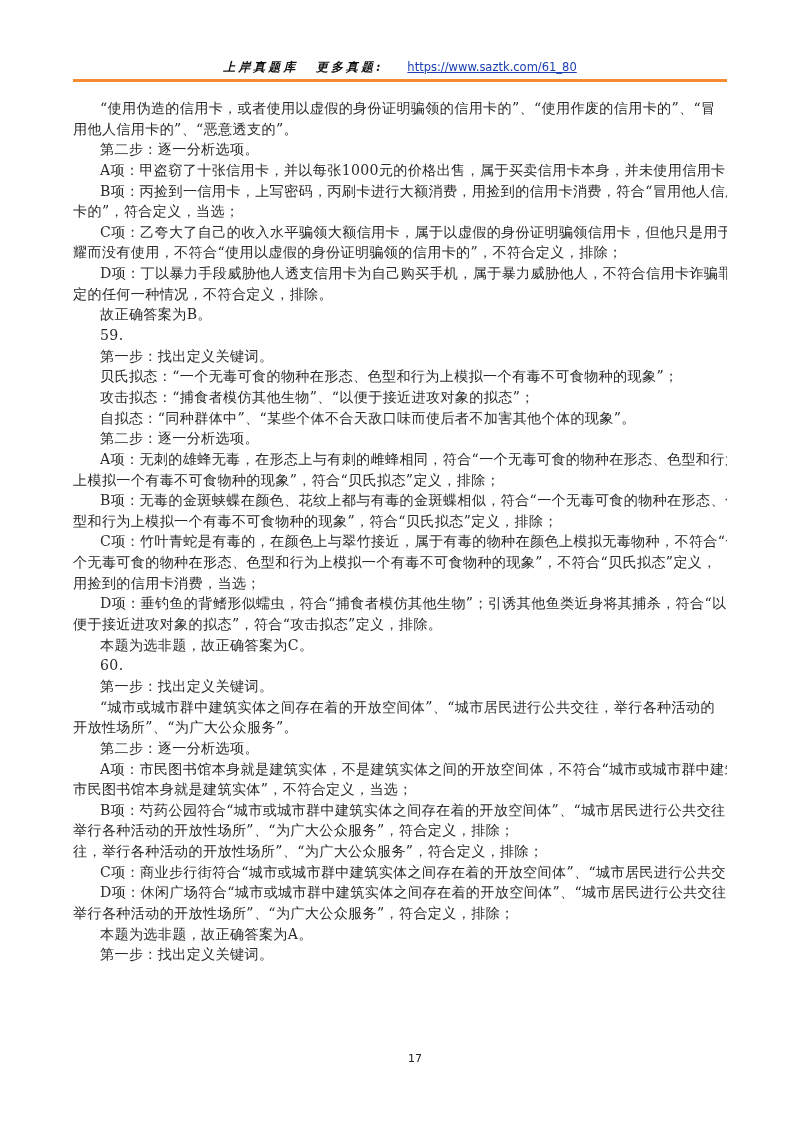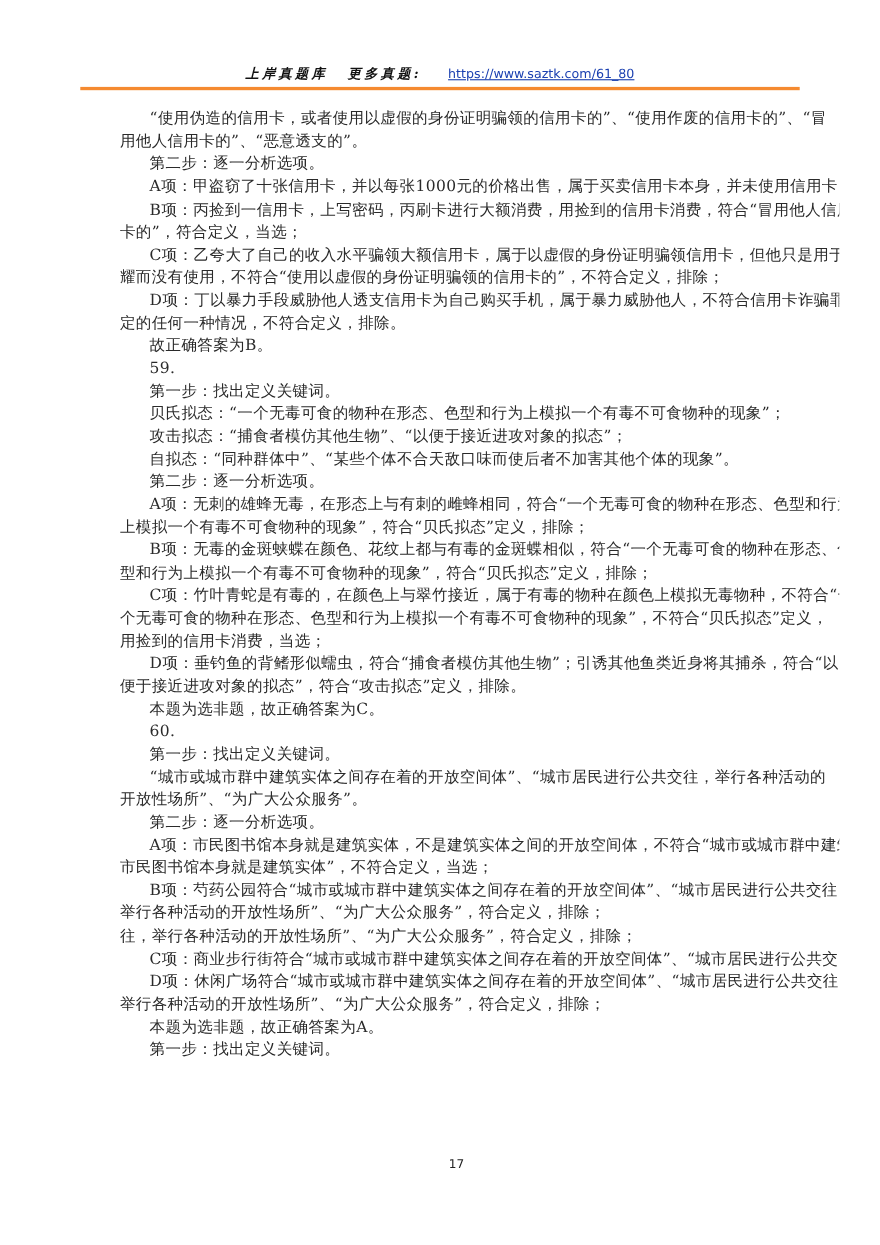--- a/index.html
+++ b/index.html
@@ -4,21 +4,21 @@
 <style>
   html, body { margin: 0; padding: 0; background: #ffffff; }
   body { width: 800px; height: 1132px; position: relative; overflow: hidden;
          font-family: "DejaVu Serif", "Liberation Serif", serif; color: #222; }
   .header { position: absolute; left: 73px; top: 58px; width: 654px; height: 22px; text-align: center;
             font-size: 12px; line-height: 18px; }
   .header .brand { font-family: Liberation Serif, serif; font-weight: bold; font-style: italic; letter-spacing: 3px; color: #111; }
   .header .more { font-family: "DejaVu Serif", serif; font-weight: bold; font-style: italic; letter-spacing: 3px; color: #111; margin-left: 14px; }
   .header a { font-family: "DejaVu Sans", sans-serif; color: #1a3fb0; text-decoration: underline; font-size: 11.5px; margin-left: 20px; }
   .rule { position: absolute; left: 73px; top: 79px; width: 654px; height: 3px; background: #f58a30; }
-  .content { position: absolute; left: 73px; top: 98px; width: 654px; margin-left: 36px; }
+  .content { position: absolute; left: 73px; top: 98px; width: 654px; }
   .line { font-size: 14.1px; line-height: 20.65px; height: 20.65px; white-space: nowrap; overflow: hidden; color: #2a2a2a; letter-spacing: 0.35px; }
   .indent { padding-left: 27px; }
   .pagenum { position: absolute; left: 0; width: 800px; top: 1052px; text-align: center;
              font-family: "DejaVu Sans", sans-serif; font-size: 11px; color: #222; margin-left: 15px; }
 </style>
 </head>
 <body>
 
 <div class="header">
   <span class="brand">上岸真题库</span>

